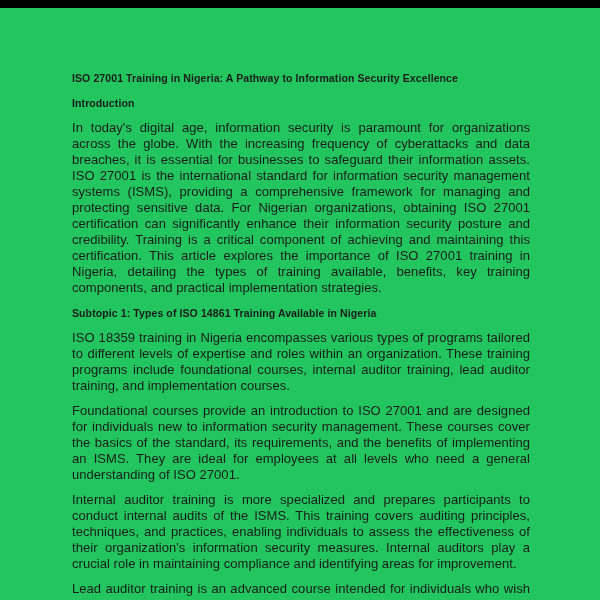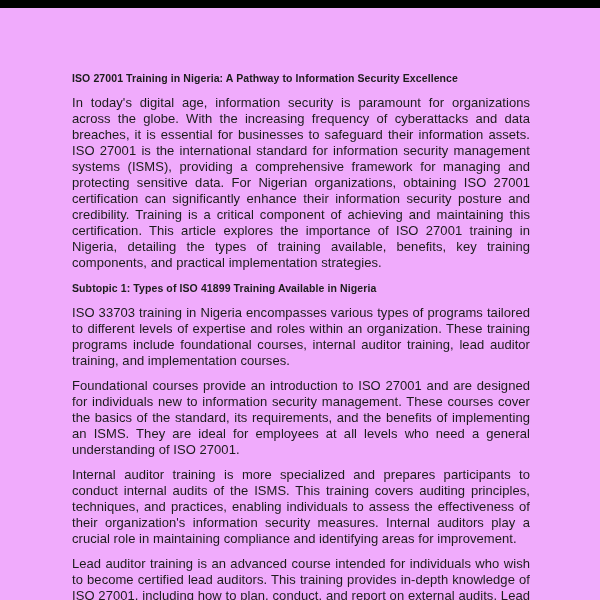--- a/index.html
+++ b/index.html
@@ -11,21 +11,21 @@
     height: 600px;
     background: #ffffff;
     overflow: hidden;
     font-family: "Liberation Sans", sans-serif;
     color: #1c1c1c;
   }
   .page {
     position: relative;
     width: 600px;
     height: 600px;
-    background: #f0abfc;
+    background: #22c55e;
   }
   .top-edge-bar {
     width: 100%;
     height: 8px;
     background: #000000;
   }
   .content {
     padding: 62px 70px 0 72px;
   }
   .doc-title {
@@ -55,26 +55,27 @@
 <body>
 
 <div class="page">
 
   <div class="top-edge-bar"></div>
 
   <div class="content">
 
     <h1 class="doc-title">ISO 27001 Training in Nigeria: A Pathway to Information Security Excellence</h1>
 
+    <h2 class="section-heading">Introduction</h2>
 
     <p class="doc-paragraph">In today's digital age, information security is paramount for organizations across the globe. With the increasing frequency of cyberattacks and data breaches, it is essential for businesses to safeguard their information assets. ISO 27001 is the international standard for information security management systems (ISMS), providing a comprehensive framework for managing and protecting sensitive data. For Nigerian organizations, obtaining ISO 27001 certification can significantly enhance their information security posture and credibility. Training is a critical component of achieving and maintaining this certification. This article explores the importance of ISO 27001 training in Nigeria, detailing the types of training available, benefits, key training components, and practical implementation strategies.</p>
 
-    <h2 class="section-heading">Subtopic 1: Types of ISO 41899 Training Available in Nigeria</h2>
+    <h2 class="section-heading">Subtopic 1: Types of ISO 14861 Training Available in Nigeria</h2>
 
-    <p class="doc-paragraph">ISO 33703 training in Nigeria encompasses various types of programs tailored to different levels of expertise and roles within an organization. These training programs include foundational courses, internal auditor training, lead auditor training, and implementation courses.</p>
+    <p class="doc-paragraph">ISO 18359 training in Nigeria encompasses various types of programs tailored to different levels of expertise and roles within an organization. These training programs include foundational courses, internal auditor training, lead auditor training, and implementation courses.</p>
 
     <p class="doc-paragraph">Foundational courses provide an introduction to ISO 27001 and are designed for individuals new to information security management. These courses cover the basics of the standard, its requirements, and the benefits of implementing an ISMS. They are ideal for employees at all levels who need a general understanding of ISO 27001.</p>
 
     <p class="doc-paragraph">Internal auditor training is more specialized and prepares participants to conduct internal audits of the ISMS. This training covers auditing principles, techniques, and practices, enabling individuals to assess the effectiveness of their organization's information security measures. Internal auditors play a crucial role in maintaining compliance and identifying areas for improvement.</p>
 
     <p class="doc-paragraph">Lead auditor training is an advanced course intended for individuals who wish to become certified lead auditors. This training provides in-depth knowledge of ISO 27001, including how to plan, conduct, and report on external audits. Lead auditors are responsible for evaluating an organization's compliance with the standard and recommending certification.</p>
 
   </div>
 </div>
 

